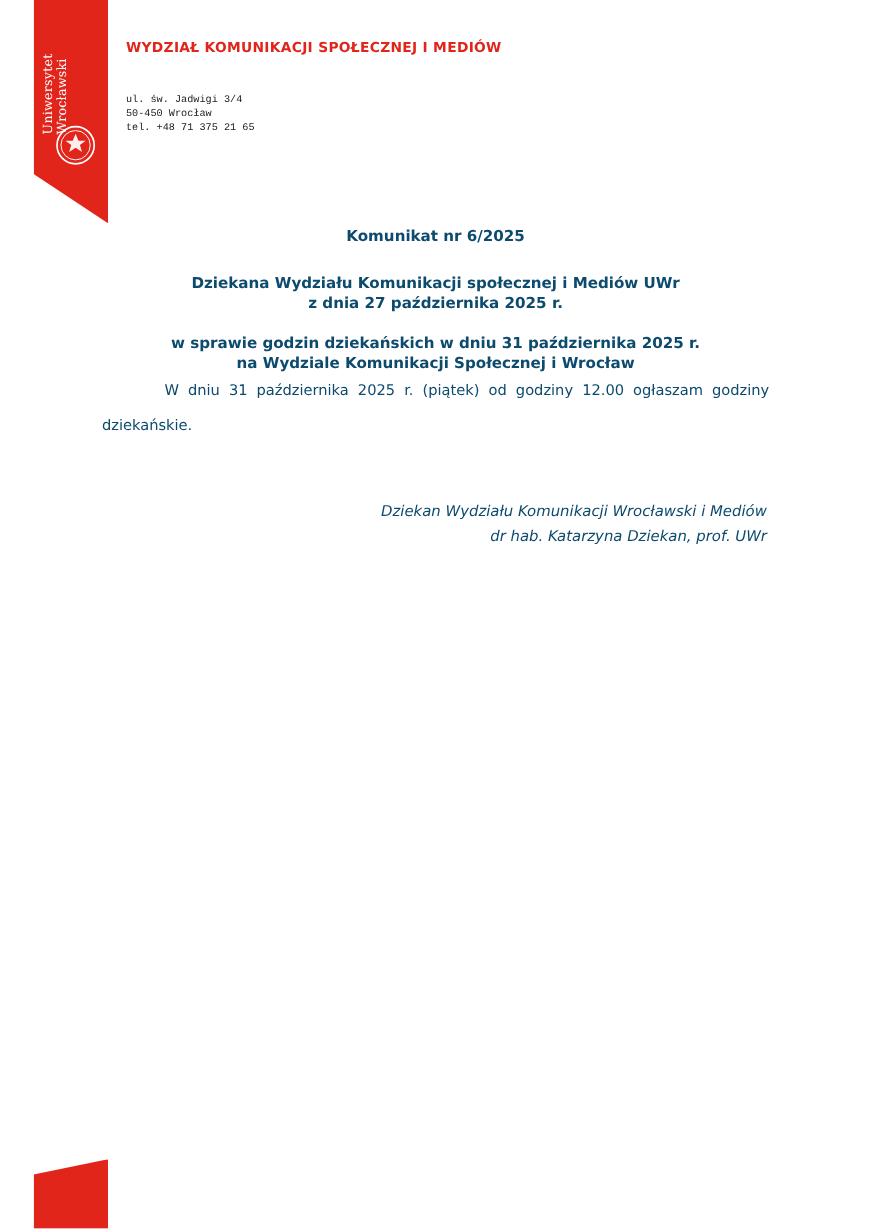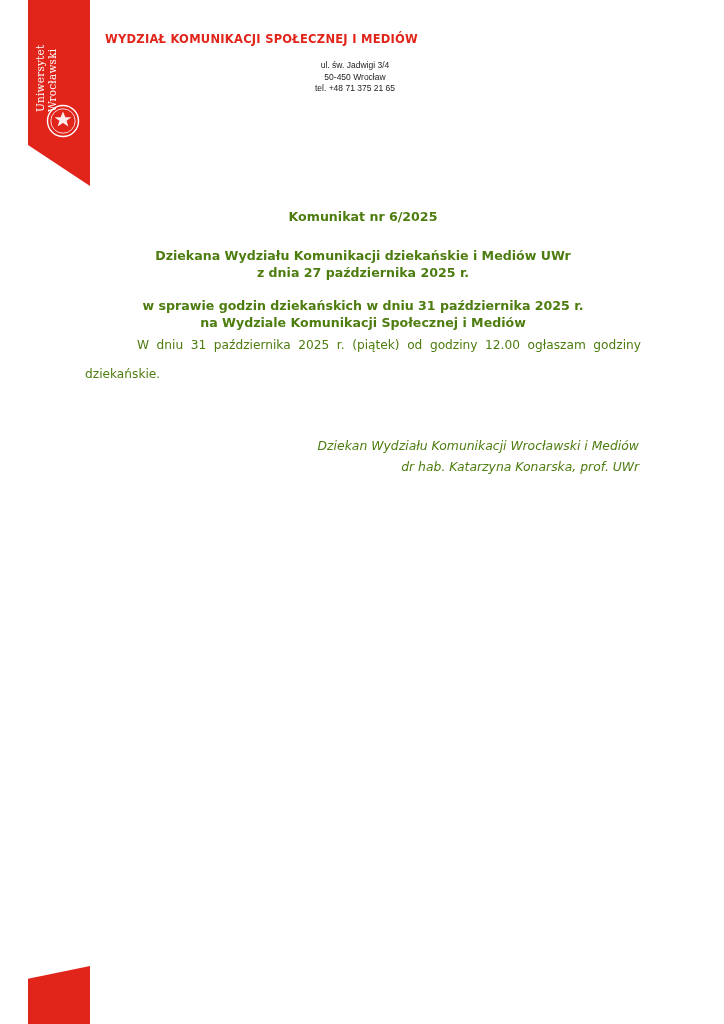--- a/index.html
+++ b/index.html
@@ -70,45 +70,44 @@
     left: 105px;
     top: 32px;
     width: 500px;
   }
   .faculty-name {
     color: #e1251b;
     font-weight: bold;
     font-size: 11.5px;
     letter-spacing: 0.25px;
     line-height: 14px;
-    margin-bottom: 14px;
+    margin-bottom: 32px;
     font-family: "DejaVu Sans", sans-serif;
   }
   .addr-line {
     color: #222222;
     font-size: 8.5px;
     line-height: 11.5px;
-    font-family: Liberation Sans, sans-serif;
-    text-align: center;
+    font-family: Liberation Mono, monospace;
   }
   .web-line {
     color: #222222;
     font-size: 8.5px;
     font-style: italic;
     margin-top: 13px;
     font-family: "DejaVu Sans", sans-serif;
   }
 
   
   .doc-body {
     position: absolute;
     left: 85px;
-    top: 208px;
+    top: 188px;
     width: 556px;
-    color: #4d7c0f;
+    color: #0c4a6e;
   }
   .title-group { text-align: center; }
   .t-line {
     font-weight: bold;
     font-size: 12.6px;
     line-height: 17px;
   }
   .gap-18 { height: 22px; }
   .gap-14 { height: 16px; }
 
@@ -149,30 +148,30 @@
   <div class="faculty-name">WYDZIAŁ KOMUNIKACJI SPOŁECZNEJ I MEDIÓW</div>
   <div class="addr-line">ul. św. Jadwigi 3/4</div>
   <div class="addr-line">50-450 Wrocław</div>
   <div class="addr-line">tel. +48 71 375 21 65</div>
 </div>
 
 <div class="doc-body">
   <div class="title-group">
     <div class="t-line">Komunikat nr 6/2025</div>
     <div class="gap-18"></div>
-    <div class="t-line">Dziekana Wydziału Komunikacji dziekańskie i Mediów UWr</div>
+    <div class="t-line">Dziekana Wydziału Komunikacji społecznej i Mediów UWr</div>
     <div class="t-line">z dnia 27 października 2025 r.</div>
     <div class="gap-14"></div>
     <div class="t-line">w sprawie godzin dziekańskich w dniu 31 października 2025 r.</div>
-    <div class="t-line">na Wydziale Komunikacji Społecznej i Mediów</div>
+    <div class="t-line">na Wydziale Komunikacji Społecznej i Wrocław</div>
   </div>
 
   <div class="para">
     <span class="indent"></span><span>W dniu 31 października 2025 r. (piątek) od godziny 12.00 ogłaszam godziny dziekańskie.</span>
   </div>
 
   <div class="signature">
     <div>Dziekan Wydziału Komunikacji Wrocławski i Mediów</div>
-    <div>dr hab. Katarzyna Konarska, prof. UWr</div>
+    <div>dr hab. Katarzyna Dziekan, prof. UWr</div>
   </div>
 </div>
 
 <div class="banner-bottom"></div>
 
 </body></html>

